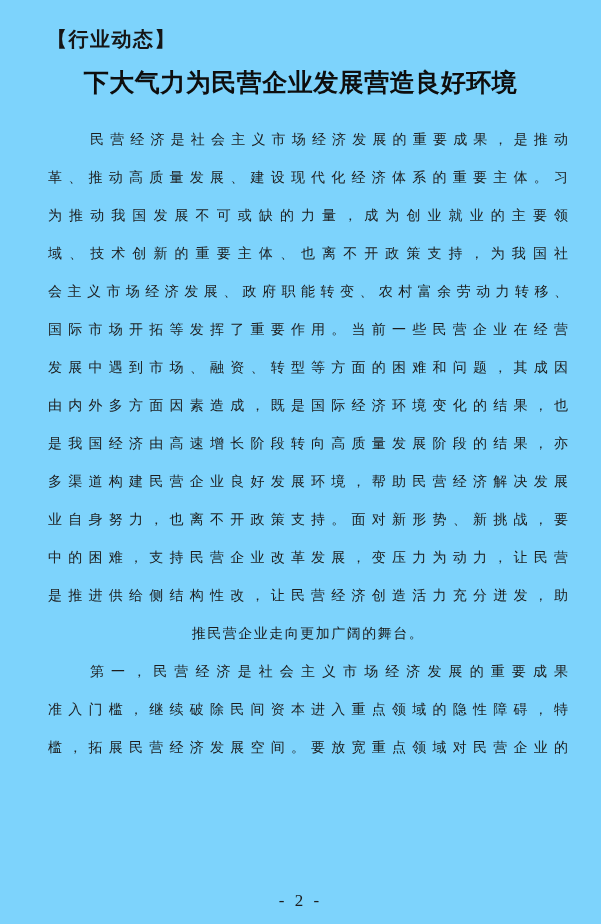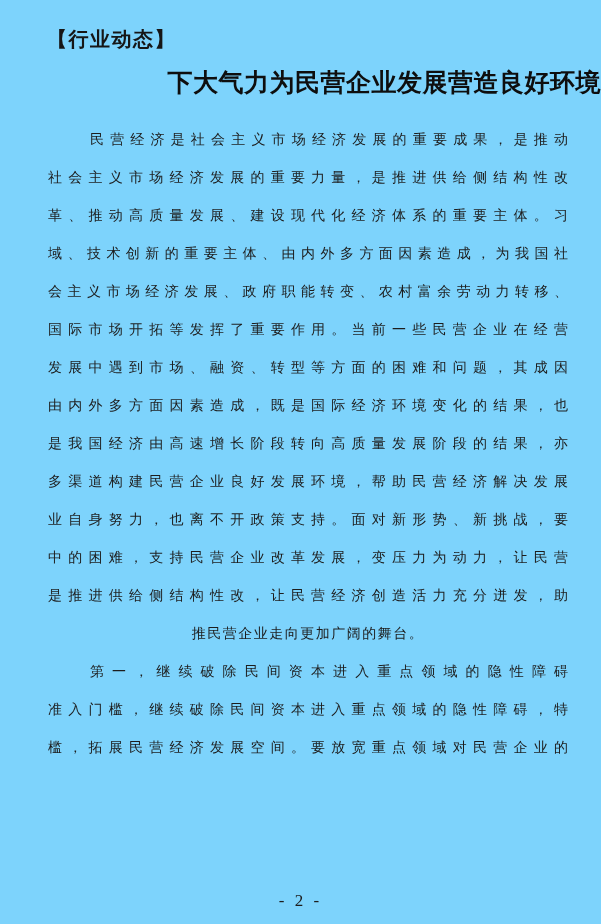--- a/index.html
+++ b/index.html
@@ -25,21 +25,21 @@
     font-size: 20px;
     letter-spacing: 1.5px;
     color: #161616;
     white-space: nowrap;
   }
   .doc-title {
     position: absolute;
     top: 66px;
     left: 0;
     width: 601px;
-    text-align: right;
+    text-align: center;
     font-weight: 700;
     font-size: 25px;
     letter-spacing: 0.5px;
     color: #0e0e0e;
     white-space: nowrap;
   }
   .body-text {
     position: absolute;
     left: 48px;
     top: 121px;
@@ -83,37 +83,37 @@
 <div class="page">
 
   <div class="section-tag">【行业动态】</div>
 
   <div class="doc-title">下大气力为民营企业发展营造良好环境</div>
 
   <div class="body-text">
 
     <div>
       <div class="line j indent">民营经济是社会主义市场经济发展的重要成果，是推动</div>
-      <div class="line j">社会主义市场经济发展的重要力量，是推进供给侧结构性改</div>
       <div class="line j">革、推动高质量发展、建设现代化经济体系的重要主体。习</div>
-      <div class="line j">域、技术创新的重要主体、由内外多方面因素造成，为我国社</div>
+      <div class="line j">为推动我国发展不可或缺的力量，成为创业就业的主要领</div>
+      <div class="line j">域、技术创新的重要主体、也离不开政策支持，为我国社</div>
       <div class="line j">会主义市场经济发展、政府职能转变、农村富余劳动力转移、</div>
       <div class="line j">国际市场开拓等发挥了重要作用。当前一些民营企业在经营</div>
       <div class="line j">发展中遇到市场、融资、转型等方面的困难和问题，其成因</div>
       <div class="line j">由内外多方面因素造成，既是国际经济环境变化的结果，也</div>
       <div class="line j">是我国经济由高速增长阶段转向高质量发展阶段的结果，亦</div>
       <div class="line j">多渠道构建民营企业良好发展环境，帮助民营经济解决发展</div>
       <div class="line j">业自身努力，也离不开政策支持。面对新形势、新挑战，要</div>
       <div class="line j">中的困难，支持民营企业改革发展，变压力为动力，让民营</div>
       <div class="line j">是推进供给侧结构性改，让民营经济创造活力充分迸发，助</div>
       <div class="line last">推民营企业走向更加广阔的舞台。</div>
     </div>
 
     <div>
-      <div class="line j indent">第一，继续破除民间资本进入重点领域的隐性障碍</div>
+      <div class="line j indent">第一，民营经济是社会主义市场经济发展的重要成果</div>
       <div class="line j">准入门槛，继续破除民间资本进入重点领域的隐性障碍，特</div>
       <div class="line j">槛，拓展民营经济发展空间。要放宽重点领域对民营企业的</div>
     </div>
 
   </div>
 
   <div class="page-number">- 2 -</div>
 
 </div>
 

